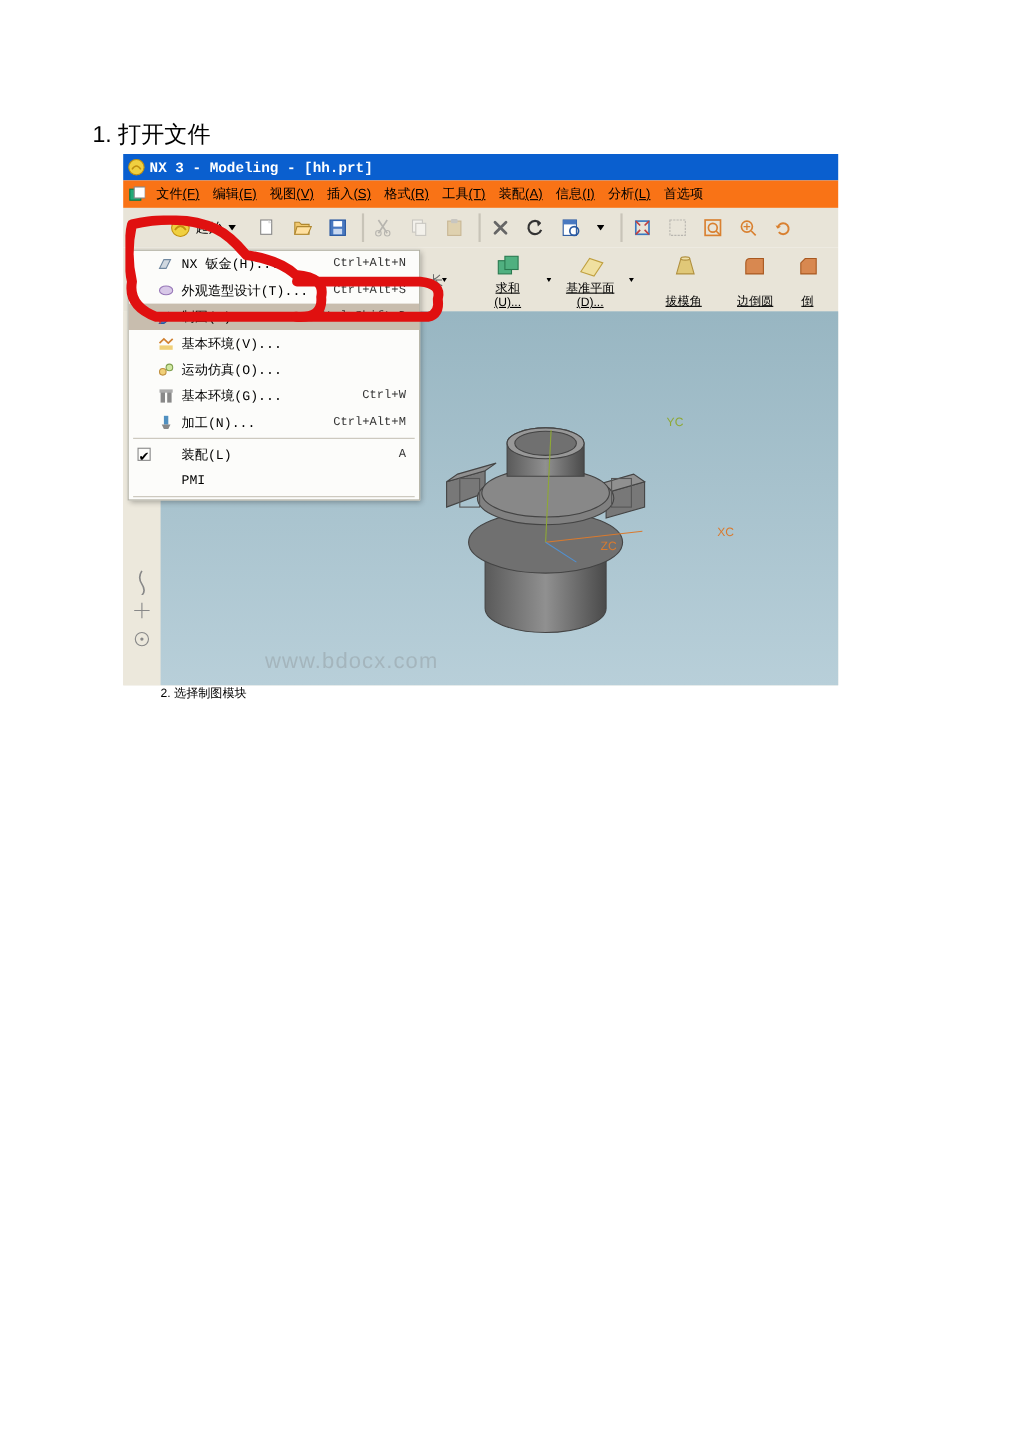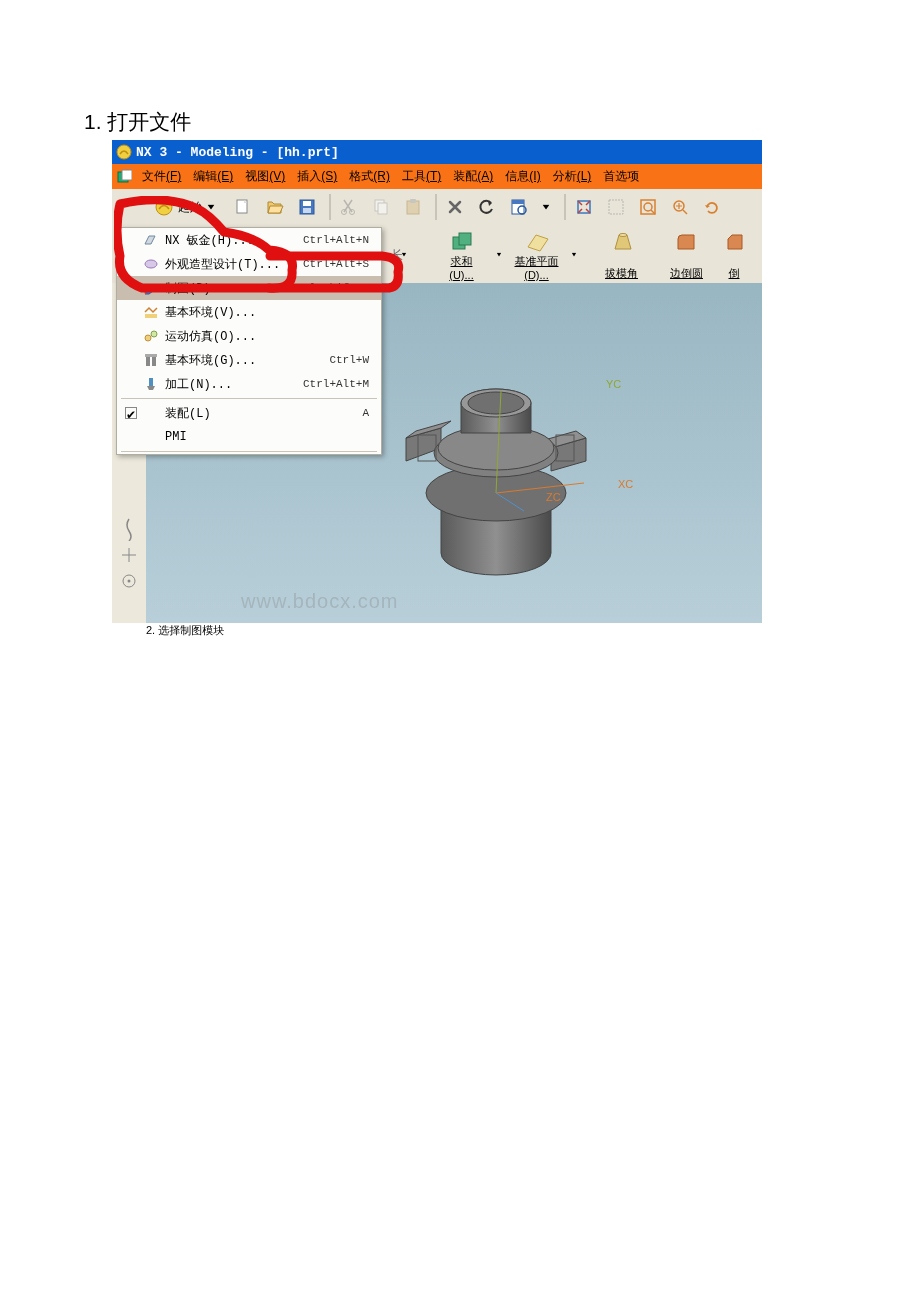--- a/index.html
+++ b/index.html
@@ -206,21 +206,21 @@
     .model-svg {
       position: absolute;
       left: 200px;
       top: 60px;
     }
     .axis-label {
       position: absolute;
       font-size: 11px;
       font-family: Arial;
     }
-    .axis-xc { color: #d97a2e; left: 472px; top: 195px; text-align: center; }
+    .axis-xc { color: #d97a2e; left: 506px; top: 195px; text-align: center; }
     .axis-yc { color: #8ea836; left: 428px; top: 95px; margin-left: 32px; }
     .axis-zc { color: #d97a2e; left: 400px; top: 208px; }
     .watermark {
       position: absolute;
       bottom: 10px;
       left: 95px;
       font-size: 20px;
       color: rgba(120,120,120,0.28);
       font-family: Arial;
       letter-spacing: 1px;

